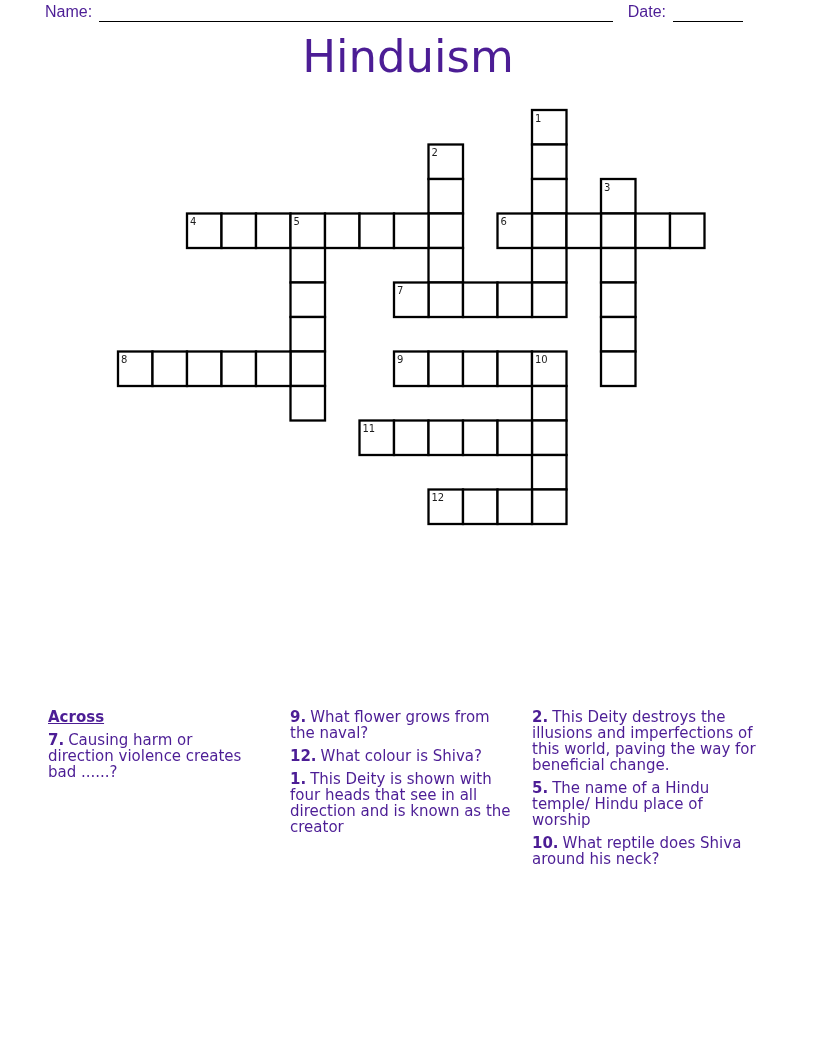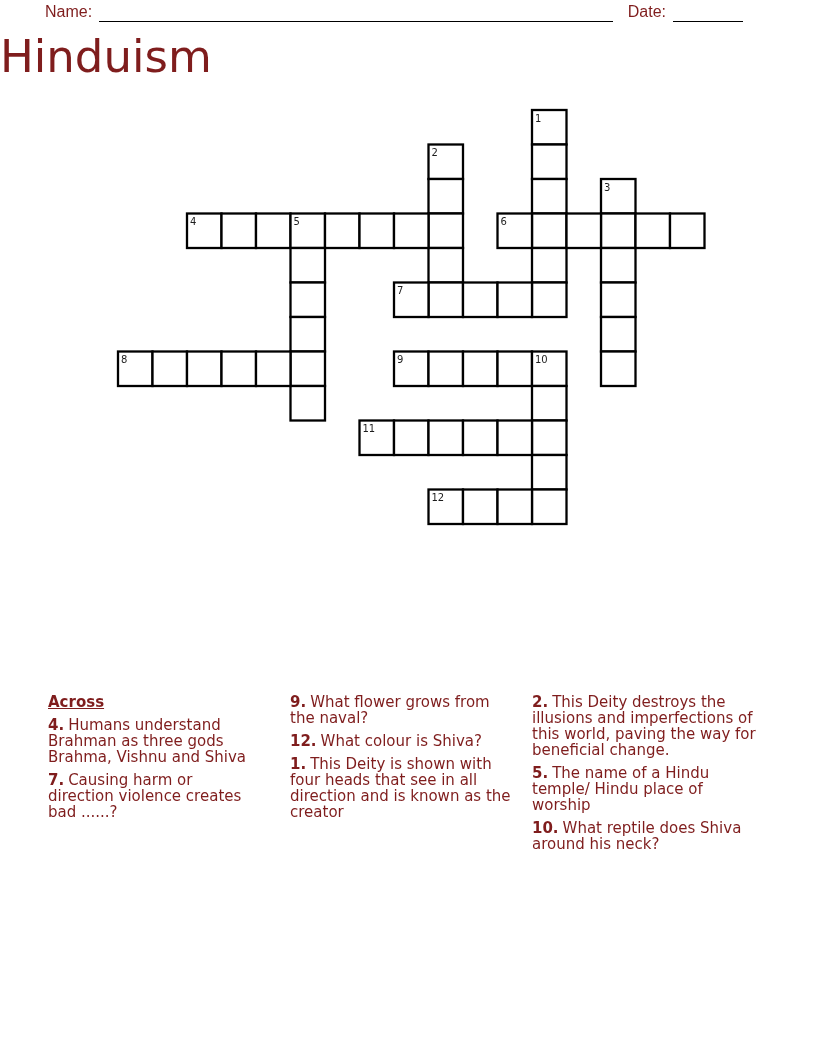--- a/index.html
+++ b/index.html
@@ -1,48 +1,48 @@
 <!DOCTYPE html>
 <html><head>
 <meta charset="utf-8">
 <style>
   html,body{margin:0;padding:0;background:#fff;}
   .page{
     position:relative;width:816px;height:1056px;background:#ffffff;
-    font-family:"DejaVu Sans",sans-serif;color:#7f1d1d;overflow:hidden;
+    font-family:"DejaVu Sans",sans-serif;color:#4c1d95;overflow:hidden;
   }
   
   .topline{
     position:absolute;left:45px;top:2px;width:698px;
     display:flex;align-items:flex-end;
     font-family:"Liberation Sans",sans-serif;font-size:16px;line-height:20px;
   }
   .fill-line{border-bottom:1.6px solid #000;height:18px;}
   .name-line{flex:1;margin-left:7px;}
   .date-label{margin-left:15px;}
   .date-line{width:70px;margin-left:7px;}
   
   .title{
     position:absolute;top:30px;left:0;width:816px;margin:0;
-    text-align:left;font-size:45px;font-weight:400;
+    text-align:center;font-size:45px;font-weight:400;
     font-family:"DejaVu Sans",sans-serif;
   }
   
   #crossword-svg{position:absolute;}
   #crossword-svg text{
     font-family:"DejaVu Sans",sans-serif;
     fill:#1d1d1d;
   }
   
   .clues{
     position:absolute;left:48px;top:694px;width:722px;
     display:flex;gap:7px;
     font-size:15px;line-height:16px;
   }
-  .clue-col{width:235px;}
+  .clue-col{width:235px;margin-top:15px;}
   .heading{
     font-weight:bold;text-decoration:underline;
     margin:0 0 7px 0;font-size:15px;
   }
   .clue{margin:0 0 7px 0;}
   .clue b{margin-right:4px;}
   .clue-text{white-space:pre-line;text-align:center;}
 </style>
 </head>
 <body>
@@ -129,25 +129,20 @@
       <text x="419" y="255" font-size="10">10</text>
       <text x="246.5" y="324" font-size="10">11</text>
       <text x="315.5" y="393" font-size="10">12</text>
     </svg>
 
   <div class="clues">
 
     <div class="clue-col">
       <p class="heading">Across</p>
       <p class="clue">
-        <b>4.</b><span class="clue-text">Humans understand
-Brahman as three gods
-Brahma, Vishnu and Shiva</span>
-      </p>
-      <p class="clue">
         <b>7.</b><span class="clue-text">Causing harm or
 direction violence creates
 bad ......?</span>
       </p>
     </div>
 
     <div class="clue-col">
       <p class="clue">
         <b>9.</b><span class="clue-text">What flower grows from
 the naval?</span>

